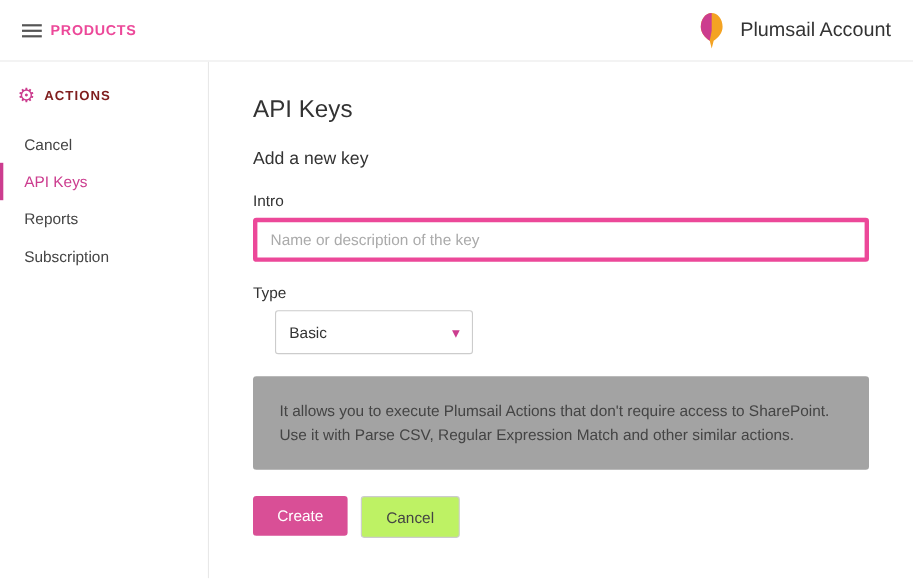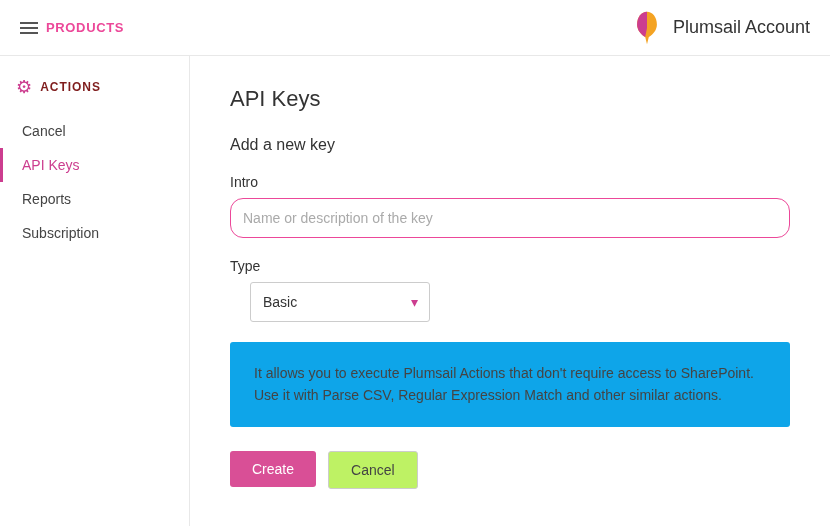--- a/index.html
+++ b/index.html
@@ -138,22 +138,22 @@
       font-size: 14px;
       color: #333;
       font-weight: 500;
       margin-bottom: 8px;
       display: block;
     }
     .form-input {
       width: 580px;
       max-width: 100%;
       height: 40px;
-      border: 1px solid #ec4899;
-      border-radius: 13px;
+      border: 4px solid #ec4899;
+      border-radius: 3px;
       padding: 0 12px;
       font-size: 14px;
       color: #0f172a;
       outline: none;
       background: #fff;
     }
     .form-input::placeholder {
       color: #aaa;
     }
 
@@ -183,21 +183,21 @@
       transform: translateY(-50%);
       pointer-events: none;
       color: #cc3d8f;
       font-size: 14px;
     }
 
     
     .info-box {
       width: 580px;
       max-width: 100%;
-      background: #0ea5e9;
+      background: #a3a3a3;
       border-radius: 3px;
       padding: 20px 24px;
       margin-top: 8px;
       margin-bottom: 24px;
       font-size: 14px;
       color: #444;
       line-height: 1.6;
     }
 
     

